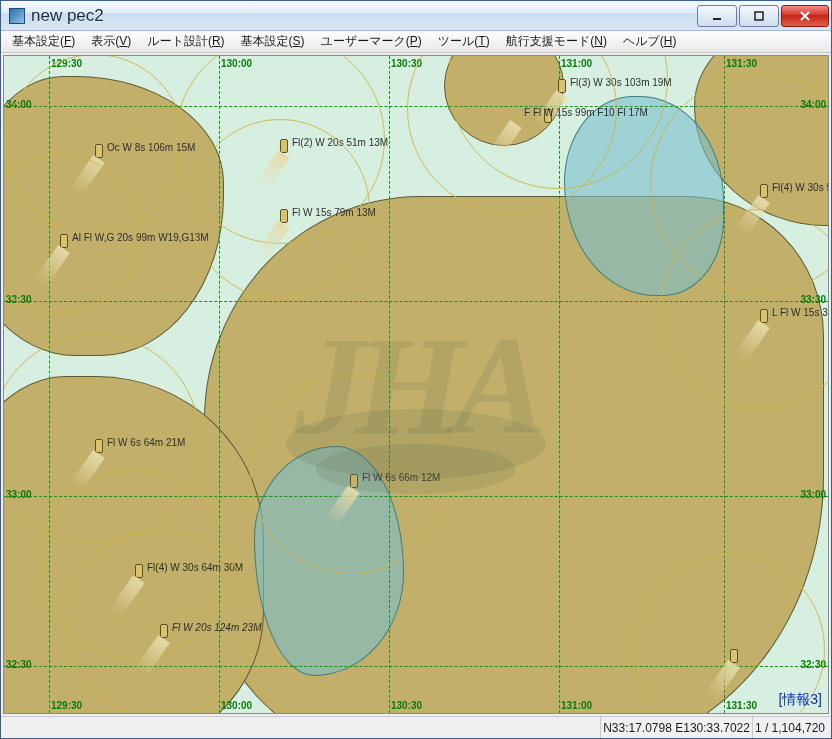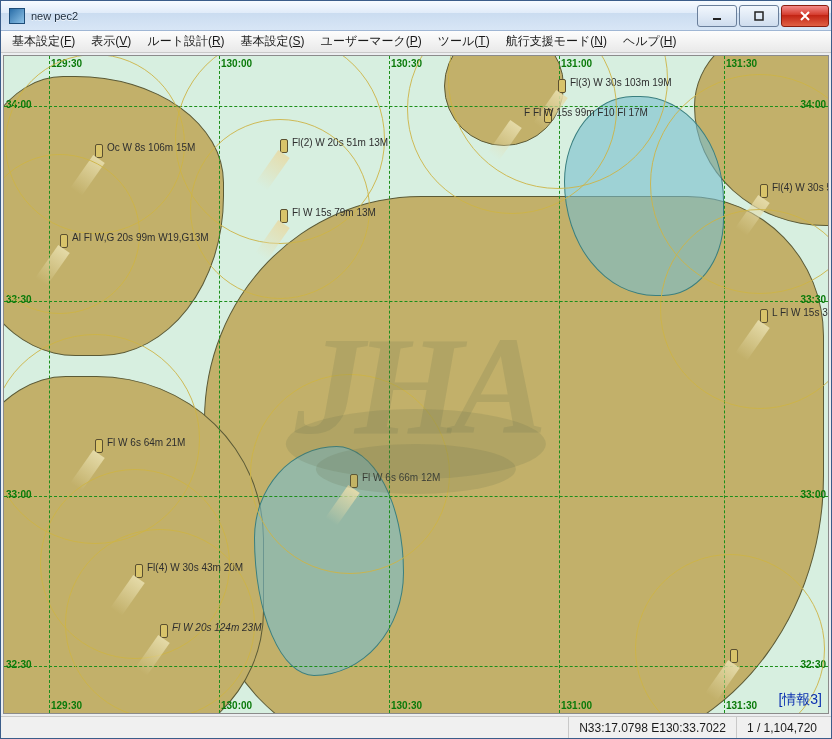--- a/index.html
+++ b/index.html
@@ -1,20 +1,20 @@
 <!DOCTYPE html>
 <html><head>
 <meta charset="utf-8">
 <style>
   * { box-sizing: border-box; margin: 0; padding: 0; }
   html, body { width: 832px; height: 739px; font-family: "MS UI Gothic", "Meiryo", sans-serif; font-size: 12px; overflow: hidden; background: #000; }
   .window { width: 832px; height: 739px; background: #eceef0; border: 1px solid #3b5d8a; display: flex; flex-direction: column; }
   .titlebar { height: 30px; background: linear-gradient(to bottom, #f7fbff 0%, #e1ecf9 40%, #cadcf0 41%, #d8e6f6 100%); display: flex; align-items: center; padding: 0 2px 0 8px; border-bottom: 1px solid #9fb6d4; }
   .titlebar-icon { width: 16px; height: 16px; margin-right: 6px; background: linear-gradient(135deg,#2a6ea8,#8fc3e8); border:1px solid #1e4d78; }
-  .titlebar-title { flex: 1; color: #1b2b3c; font-size: 11px; text-shadow: 0 1px 0 rgba(255,255,255,.7); }
+  .titlebar-title { flex: 1; color: #1b2b3c; font-size: 17px; text-shadow: 0 1px 0 rgba(255,255,255,.7); }
   .win-buttons { display: flex; gap: 0; }
   .win-btn { width: 40px; height: 22px; border: 1px solid #6a7f9b; border-radius: 3px; margin-left: 2px; display:flex; align-items:center; justify-content:center; cursor:pointer; background: linear-gradient(to bottom,#f2f7fd,#cfddee); }
   .win-btn-close { width: 48px; background: linear-gradient(to bottom,#f28a8a,#d43a2b 45%,#c22314 46%,#e06044); border-color:#8b1d0e; }
   .win-btn svg { width: 12px; height: 12px; }
   .menubar { height: 22px; background: linear-gradient(to bottom,#fdfdfd,#e9e9e9); display:flex; align-items:center; padding: 0 4px; border-bottom: 1px solid #c9c9c9; font-size: 12px; color:#1a1a1a; gap: 2px; }
   .menu-item { padding: 2px 7px; cursor: pointer; white-space: nowrap; }
   .mnemonic { text-decoration: underline; }
   .chart-area { flex: 1; position: relative; background: #d2e9d7; overflow: hidden; margin: 2px; border: 1px solid #8b8b8b; }
   .sea { position:absolute; inset:0; background: #d7efe0; }
   .land { position:absolute; background:#c2b06a; border:1px solid #5b5a36; }
@@ -26,21 +26,21 @@
   .light { position:absolute; transform: translate(-50%,-50%); pointer-events:none; }
   .light-circle { border:1.5px solid rgba(205,180,70,.9); border-radius:50%; position:absolute; }
   .light-mark { width:8px; height:14px; background:#d8c36a; border:1px solid #5b5030; border-radius:2px; position:relative; }
   .light-flare { position:absolute; width:40px; height:14px; background:linear-gradient(to right, rgba(230,220,170,.95), rgba(230,220,170,0)); transform-origin:left center; }
   .light-lbl { position:absolute; color:#2e2e2e; font-size:10px; white-space:nowrap; }
   .watermark { position:absolute; left:50%; top:50%; transform:translate(-50%,-50%); color: rgba(100,110,80,.18); font-size:140px; font-style:italic; font-weight:bold; letter-spacing:-10px; pointer-events:none;text-align:right; }
   .wm-text { font-family: "Times New Roman", serif; }
   .wm-ell { width:260px; height:70px; border-radius:50%; background: rgba(100,110,80,.18); position:absolute; left:50%; transform:translateX(-50%); }
   .statusbar { height: 22px; background:#f0f0f0; border-top:1px solid #c9c9c9; display:flex; align-items:center; font-size:12px; color:#1a1a1a; padding: 0 4px; }
   .status-spacer { flex:1; }
-  .status-cell { padding: 0 10px; border-left:1px solid #c9c9c9; height:100%; display:flex; align-items:center; }
+  .status-cell { padding: 0 2px; border-left:1px solid #c9c9c9; height:100%; display:flex; align-items:center; }
   .info-link { position:absolute; right:6px; bottom:4px; color:#0a2fb0; font-size:14px; }
   
 </style>
 </head>
 <body>
 
 <div class="window">
 
   <div class="titlebar">
     <div class="titlebar-icon"></div>
@@ -175,21 +175,21 @@
         <div class="light" style="left: 350px; top: 425px;">
           <div class="light-circle" style="width: 200px; height: 200px; left: -100px; top: -100px;"></div>
           <div class="light-mark"></div>
           <div class="light-flare" style="left: 4px; top: 8px; transform: rotate(125deg);"></div>
           <div class="light-lbl" style="left: 12px; top: -2px;">Fl W 6s 66m 12M</div>
         </div>
         <div class="light" style="left: 135px; top: 515px;">
           <div class="light-circle" style="width: 190px; height: 190px; left: -95px; top: -95px;"></div>
           <div class="light-mark"></div>
           <div class="light-flare" style="left: 4px; top: 8px; transform: rotate(125deg);"></div>
-          <div class="light-lbl" style="left: 12px; top: -2px;">Fl(4) W 30s 43m 20M</div>
+          <div class="light-lbl" style="left: 12px; top: -2px;">Fl(4) W 30s 64m 30M</div>
         </div>
         <div class="light" style="left: 160px; top: 575px; font-style: italic;">
           <div class="light-circle" style="width: 190px; height: 190px; left: -95px; top: -95px;"></div>
           <div class="light-mark"></div>
           <div class="light-flare" style="left: 4px; top: 8px; transform: rotate(125deg);"></div>
           <div class="light-lbl" style="left: 12px; top: -2px;">Fl W 20s 124m 23M</div>
         </div>
         <div class="light" style="left: 730px; top: 600px;">
           <div class="light-circle" style="width: 190px; height: 190px; left: -95px; top: -95px;"></div>
           <div class="light-mark"></div>

